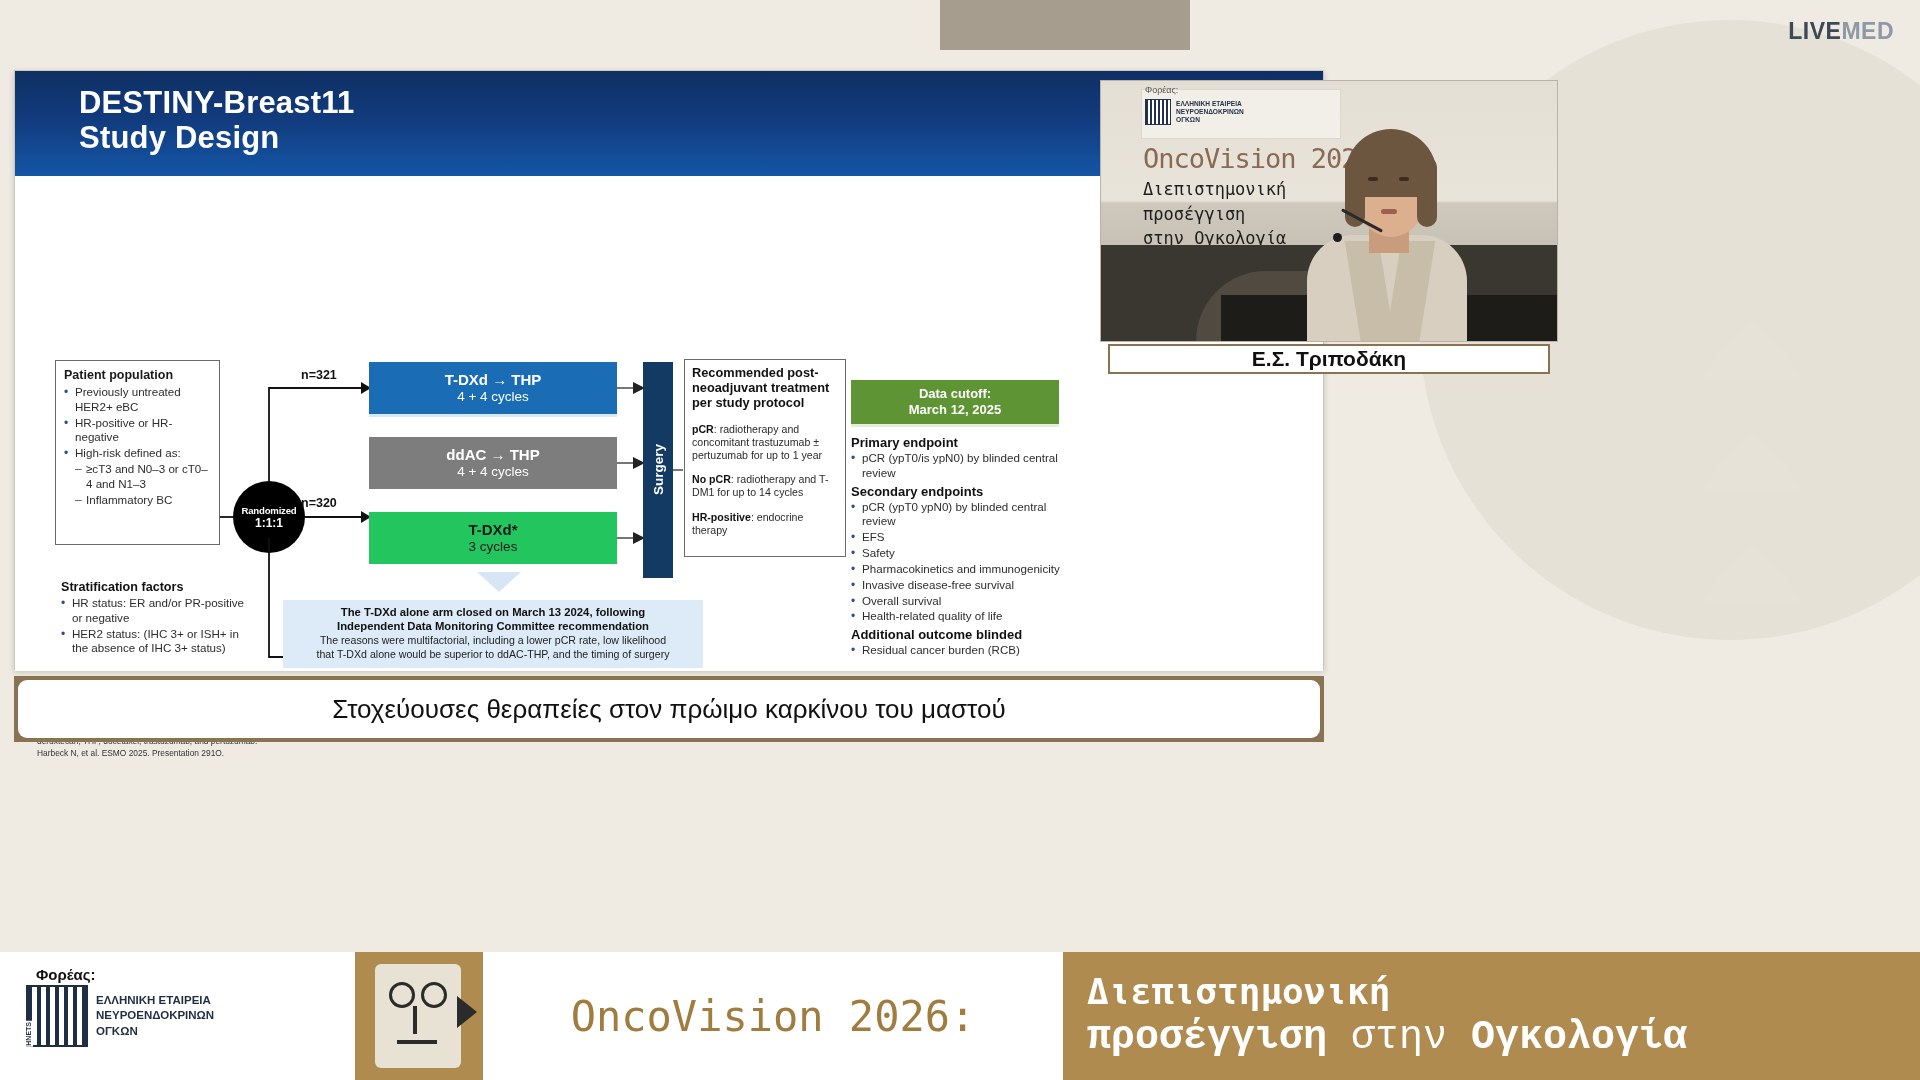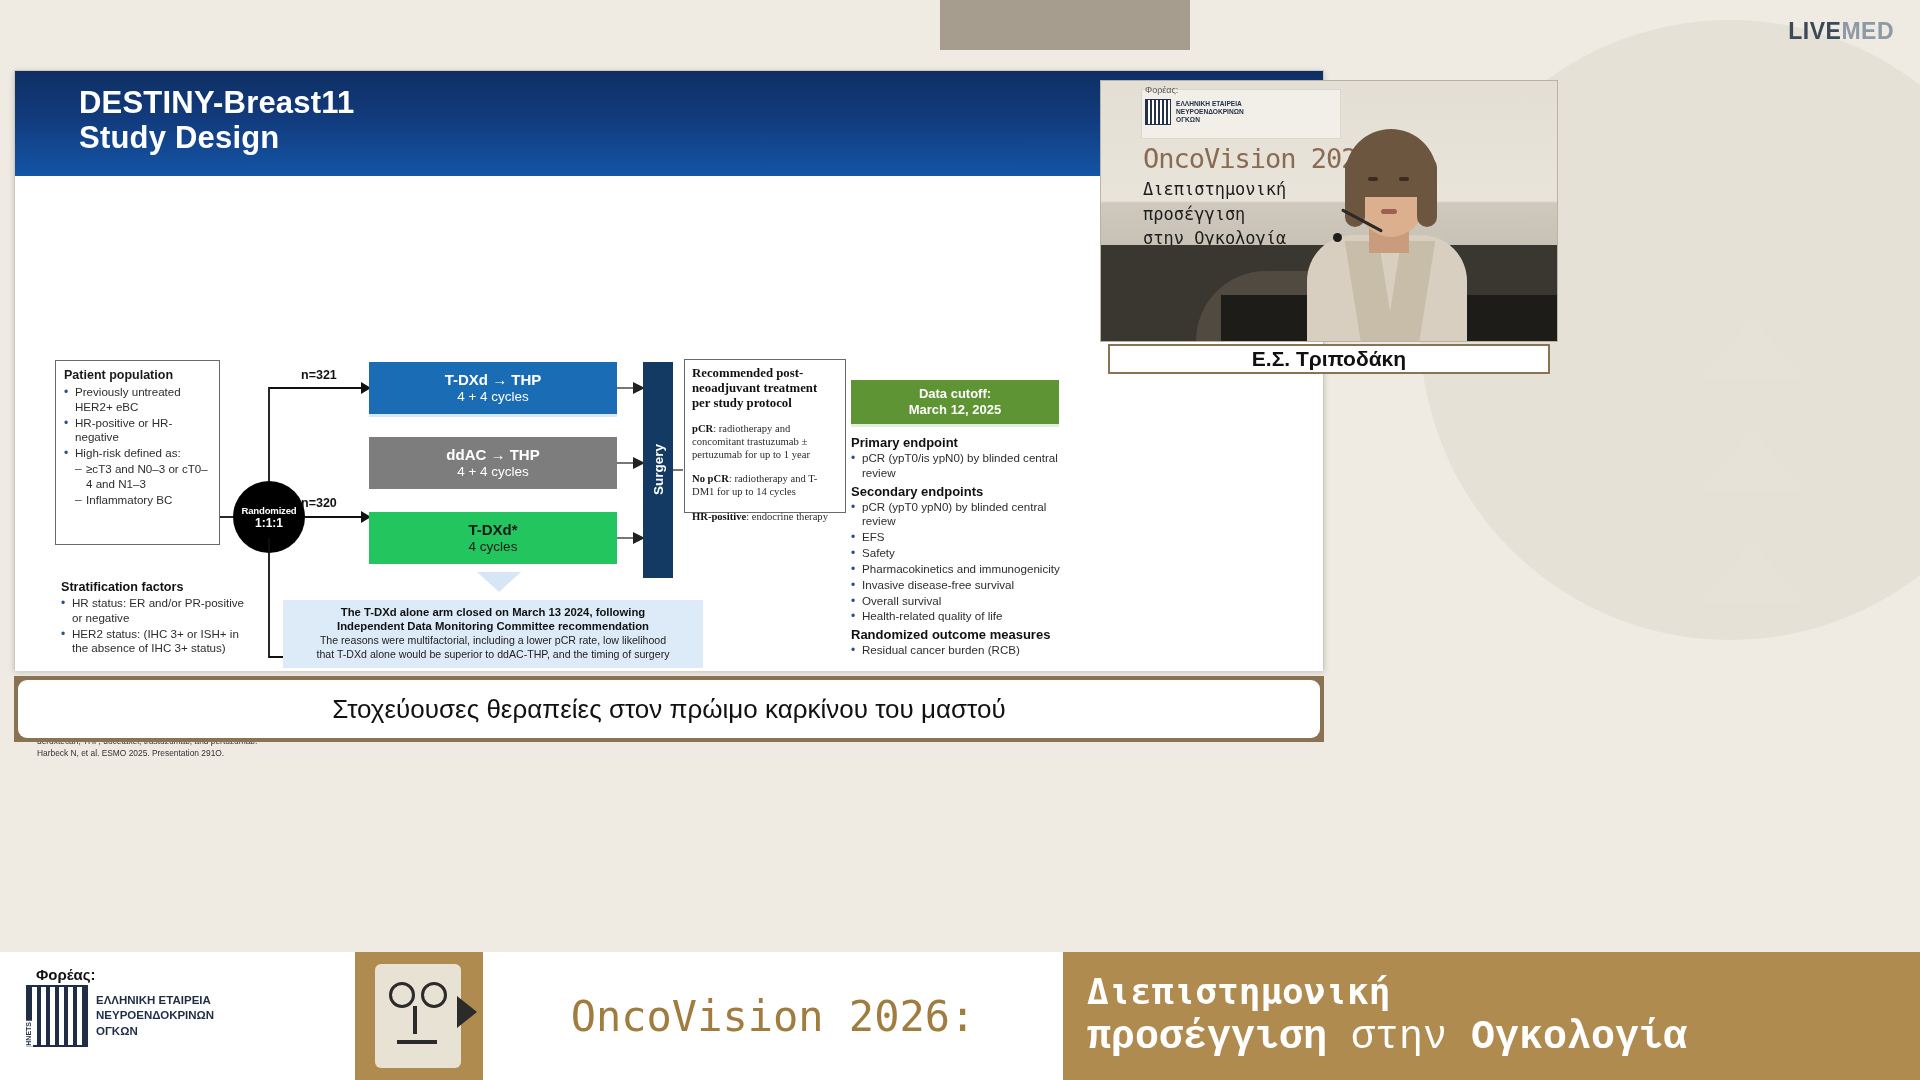--- a/index.html
+++ b/index.html
@@ -56,22 +56,22 @@
   .arm-1 { top:186px; background:#1a6cb5; color:#fff; box-shadow:0 3px 0 #d7e8f6; }
   .arm-2 { top:261px; background:#7d7d7d; color:#fff; }
   .arm-3 { top:336px; background:#22c55e; color:#1a1a1a; }
 
   .nlab { position:absolute; font-size:12.5px; font-weight:bold; color:#111; }
 
   .surgery { position:absolute; left:628px; top:186px; width:30px; height:216px;
              background:#123a63; color:#fff; display:flex; align-items:center; justify-content:center; }
   .surgery span { writing-mode:vertical-rl; transform:rotate(180deg); font-size:13.5px; font-weight:bold; }
 
-  .box-postneo { position:absolute; left:669px; top:183px; width:162px; height:154px;
-                 border:1.2px solid #6a6a6a; background:#fff; padding:6px 7px;font-family:Liberation Serif, serif; }
+  .box-postneo { position:absolute; left:669px; top:183px; width:162px; height:198px;
+                 border:1.2px solid #6a6a6a; background:#fff; padding:6px 7px; }
   .box-postneo .hd { font-size:12.8px; font-weight:bold; color:#111; line-height:1.17; }
   .box-postneo p { font-size:10.6px; color:#2b2b2b; line-height:1.21; margin-top:12px; }
   .box-postneo b { color:#111; }
 
   .cutoff { position:absolute; left:836px; top:204px; width:208px; height:44px;
             background:#5f9434; color:#fff; display:flex; flex-direction:column;
             align-items:center; justify-content:center; box-shadow:0 3px 0 #e3eedd; }
   .cutoff div { font-size:13px; font-weight:bold; line-height:1.2; }
 
   .endpoints { position:absolute; left:836px; top:256px; width:215px; }
@@ -243,21 +243,21 @@
     <div class="arm arm-1">
       <div class="a1">T-DXd  →  THP</div>
       <div class="a2">4 + 4 cycles</div>
     </div>
     <div class="arm arm-2">
       <div class="a1">ddAC  →  THP</div>
       <div class="a2">4 + 4 cycles</div>
     </div>
     <div class="arm arm-3">
       <div class="a1">T-DXd*</div>
-      <div class="a2">4 cycles</div>
+      <div class="a2">3 cycles</div>
     </div>
 
     <div class="surgery">
       <span>Surgery</span>
     </div>
 
     <div class="box-postneo">
       <div class="hd">Recommended post-neoadjuvant treatment per study protocol</div>
       <div id="postneo-paras">
           <p><b>pCR</b>: radiotherapy and concomitant trastuzumab ± pertuzumab for up to 1 year</p>
@@ -279,21 +279,21 @@
       <div class="hd">Secondary endpoints</div>
       <ul class="ul" id="secondary-list">
           <li>pCR (ypT0 ypN0) by blinded central review</li>
           <li>EFS</li>
           <li>Safety</li>
           <li>Pharmacokinetics and immunogenicity</li>
           <li>Invasive disease-free survival</li>
           <li>Overall survival</li>
           <li>Health-related quality of life</li>
         </ul>
-      <div class="hd">Randomized outcome measures</div>
+      <div class="hd">Additional outcome blinded</div>
       <ul class="ul" id="additional-list">
           <li>Residual cancer burden (RCB)</li>
         </ul>
     </div>
 
     <div class="chev-down"></div>
     <div class="note">
       <div class="b1">The T-DXd alone arm closed on March 13 2024, following</div>
       <div class="b1">Independent Data Monitoring Committee recommendation</div>
       <div class="b2">The reasons were multifactorial, including a lower pCR rate, low likelihood</div>

